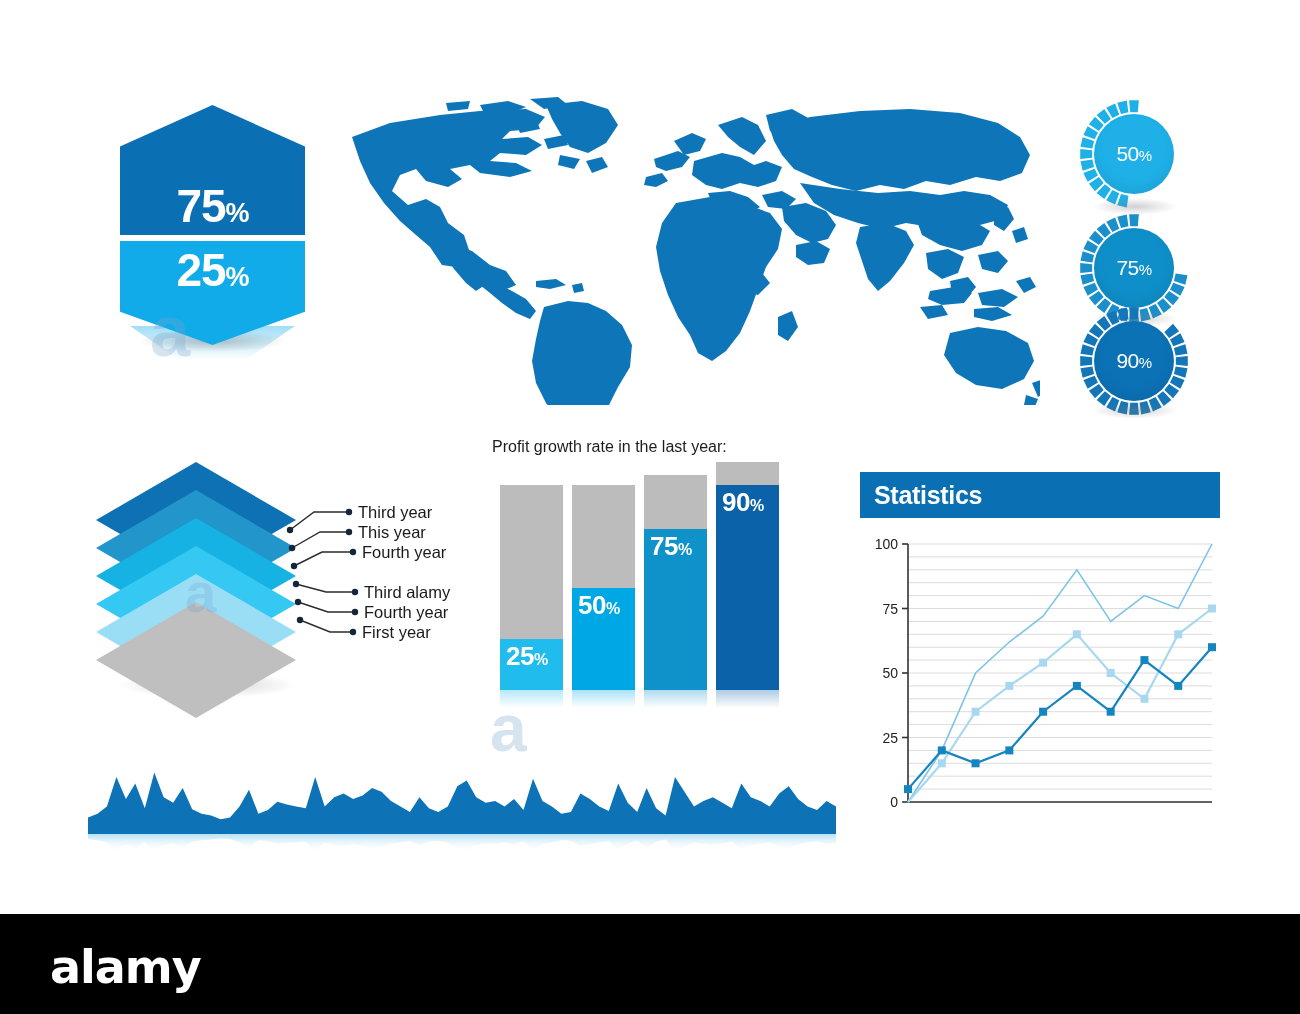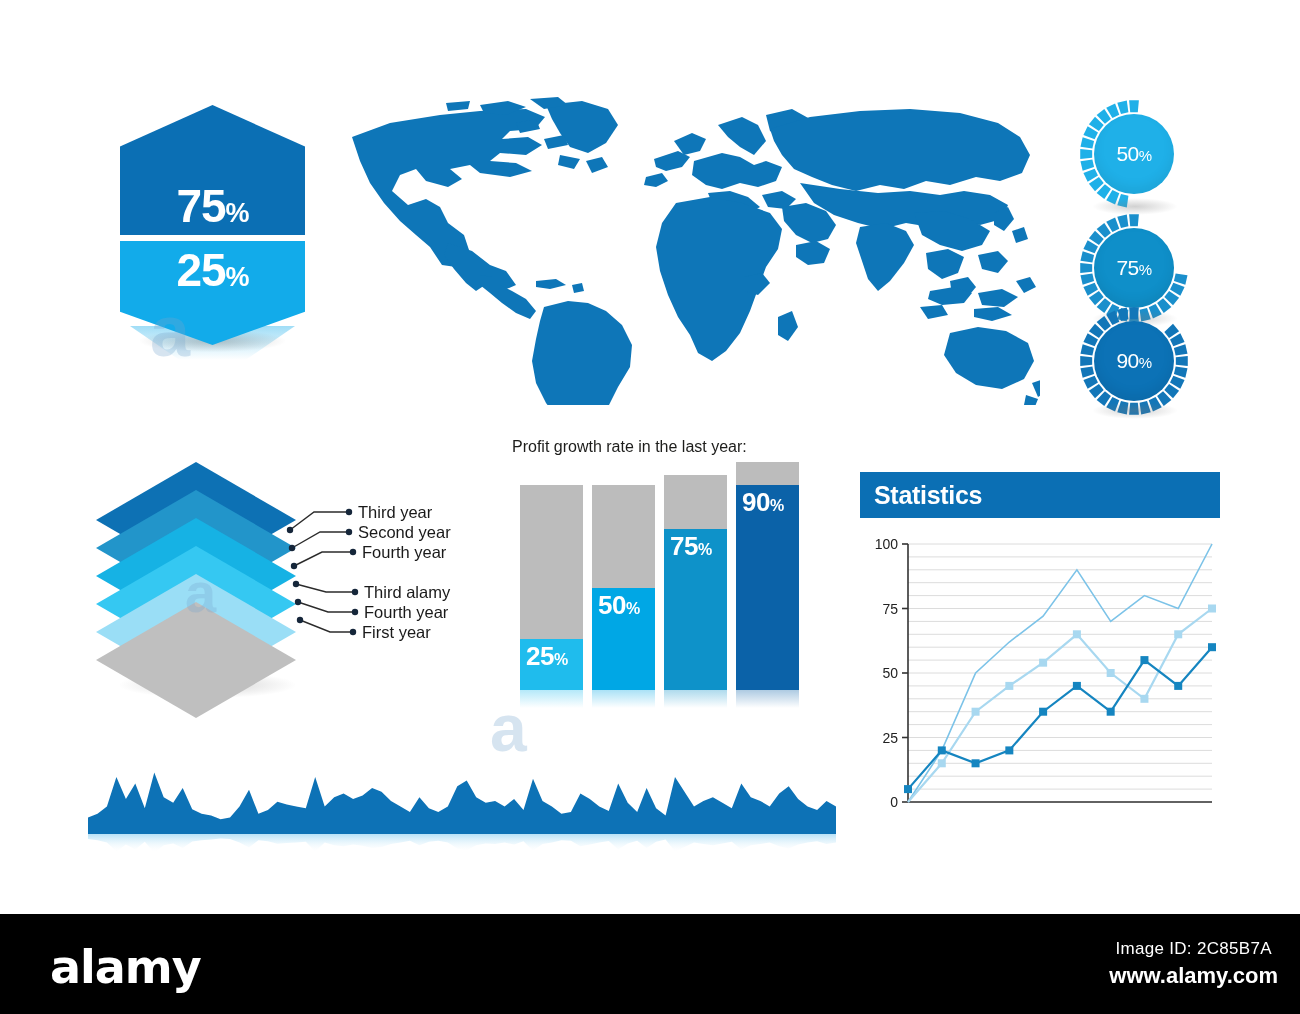--- a/index.html
+++ b/index.html
@@ -51,21 +51,21 @@
   .lshape{width:100%;height:100%;clip-path:polygon(50% 0%,100% 50%,50% 100%,0% 50%);}
   #stack-shadow{position:absolute;left:120px;top:672px;width:175px;height:26px;
     background:radial-gradient(ellipse at center, rgba(120,120,120,.34) 0%, rgba(255,255,255,0) 72%);}
 
   
   #callouts{position:absolute;left:270px;top:466px;width:230px;height:230px;}
   #callouts svg{position:absolute;left:0;top:0;width:100%;height:100%;}
   .callout-label{position:absolute;font-size:16.5px;color:#1a1a1a;white-space:nowrap;}
 
   
-  #bar-block{position:absolute;left:512px;top:438px;width:300px;height:270px;}
+  #bar-block{position:absolute;left:492px;top:438px;width:300px;height:270px;}
   #bar-title{position:absolute;left:0;top:0;font-size:16px;color:#1d1d1b;white-space:nowrap;}
   .bar-col{position:absolute;bottom:18px;width:63px;}
   .bar-track{position:relative;width:100%;height:100%;background:#bcbcbc;}
   .bar-fill{position:absolute;left:0;bottom:0;width:100%;}
   .bar-val{position:absolute;left:6px;top:4px;color:#fff;font-weight:bold;
     font-size:26px;line-height:1;letter-spacing:-.5px;white-space:nowrap;}
   .bar-val .pc{font-size:16px;font-weight:bold;}
   .bar-refl{position:absolute;bottom:0px;width:63px;height:18px;}
 
   
@@ -323,21 +323,21 @@
           <circle cx="30" cy="154" r="3.2"></circle>
         <circle cx="79" cy="46" r="3.2"></circle>
           <circle cx="79" cy="66" r="3.2"></circle>
         <circle cx="83" cy="86" r="3.2"></circle>
           <circle cx="85" cy="126" r="3.2"></circle>
         <circle cx="85" cy="146" r="3.2"></circle>
           <circle cx="83" cy="166" r="3.2"></circle>
       </g>
     </svg>
     <div class="callout-label" style="left:88px;top:37px;">Third year</div>
-    <div class="callout-label" style="left:88px;top:57px;">Second year</div>
+    <div class="callout-label" style="left:88px;top:57px;">This year</div>
     <div class="callout-label" style="left:92px;top:77px;">Fourth year</div>
     <div class="callout-label" style="left:94px;top:117px;">Third alamy</div>
     <div class="callout-label" style="left:94px;top:137px;">Fourth year</div>
     <div class="callout-label" style="left:92px;top:157px;">First year</div>
   </div>
 
   <div id="bar-block">
     <div id="bar-title">Profit growth rate in the last year:</div>
     <div id="bars-host">
         <div class="bar-col" style="left: 8px; height: 205px;">
@@ -461,17 +461,13 @@
     </div>
   </div>
 
   <span class="wm" style="left:150px;top:290px;font-size:72px;">a</span>
   <span class="wm" style="left:490px;top:690px;font-size:66px;">a</span>
   <span class="wm" style="left:185px;top:560px;font-size:56px;">a</span>
 </div>
 
 <div id="footer">
   <div id="alamy-logo">alamy</div>
-  <div id="footer-right">
-    <div id="img-id">Image ID: 2C85B7A</div>
-    <div id="site">www.alamy.com</div>
-  </div>
 </div>
 
 </body></html>

